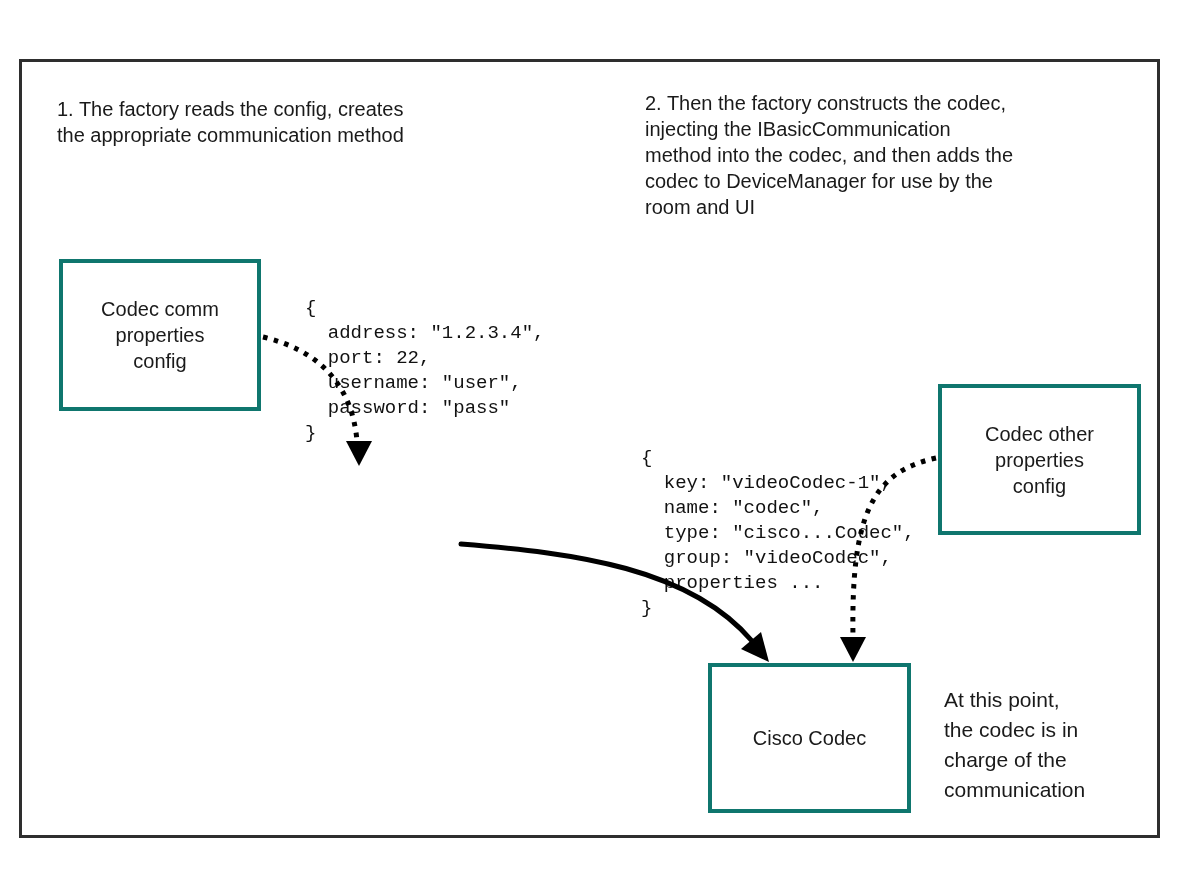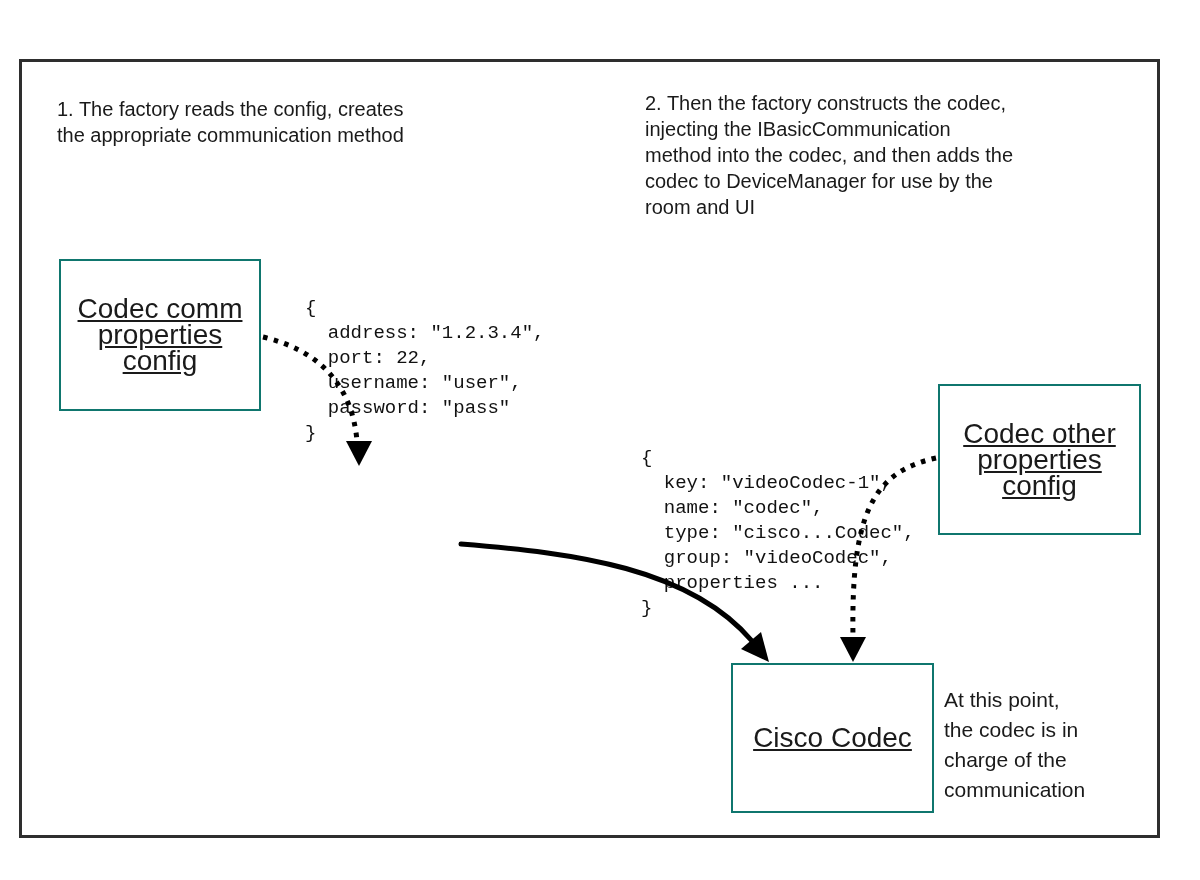--- a/index.html
+++ b/index.html
@@ -32,36 +32,35 @@
     white-space: pre;
     font-size: 20px;
     line-height: 26px;
     color: #1a1a1a;
   }
   #note-step1 { left: 57px;  top: 90px; margin-top: 6px; }
   #note-step2 { left: 645px; top: 90px; }
   #note-closing { left: 944px; top: 685px; font-size: 21px; line-height: 30px; }
   .dbox {
     position: absolute;
-    border: 2px solid #0f766e;
+    border: 4px solid #0f766e;
     background: #ffffff;
     display: flex;
     align-items: center;
     justify-content: center;
     text-align: center;
-    font-size: 28px;
+    font-size: 20px;
     line-height: 26px;
     white-space: pre;
     box-sizing: border-box;
-    text-decoration: underline;
   }
   #box-codec-comm-config  { left: 59px;  top: 259px; width: 202px; height: 152px; }
   #box-ssh-client         { left: 260px; top: 468px; width: 201px; height: 152px; }
   #box-codec-other-config { left: 938px; top: 384px; width: 203px; height: 151px; }
-  #box-cisco-codec        { left: 708px; top: 663px; width: 203px; height: 150px; margin-left: 23px; }
+  #box-cisco-codec        { left: 708px; top: 663px; width: 203px; height: 150px; }
   .code {
     position: absolute;
     white-space: pre;
     font-family: "Liberation Mono", "DejaVu Sans Mono", monospace;
     font-size: 19px;
     line-height: 25px;
     color: #111111;
   }
   #code-comm-properties  { left: 305px; top: 296px; }
   #code-codec-properties { left: 641px; top: 446px; }

